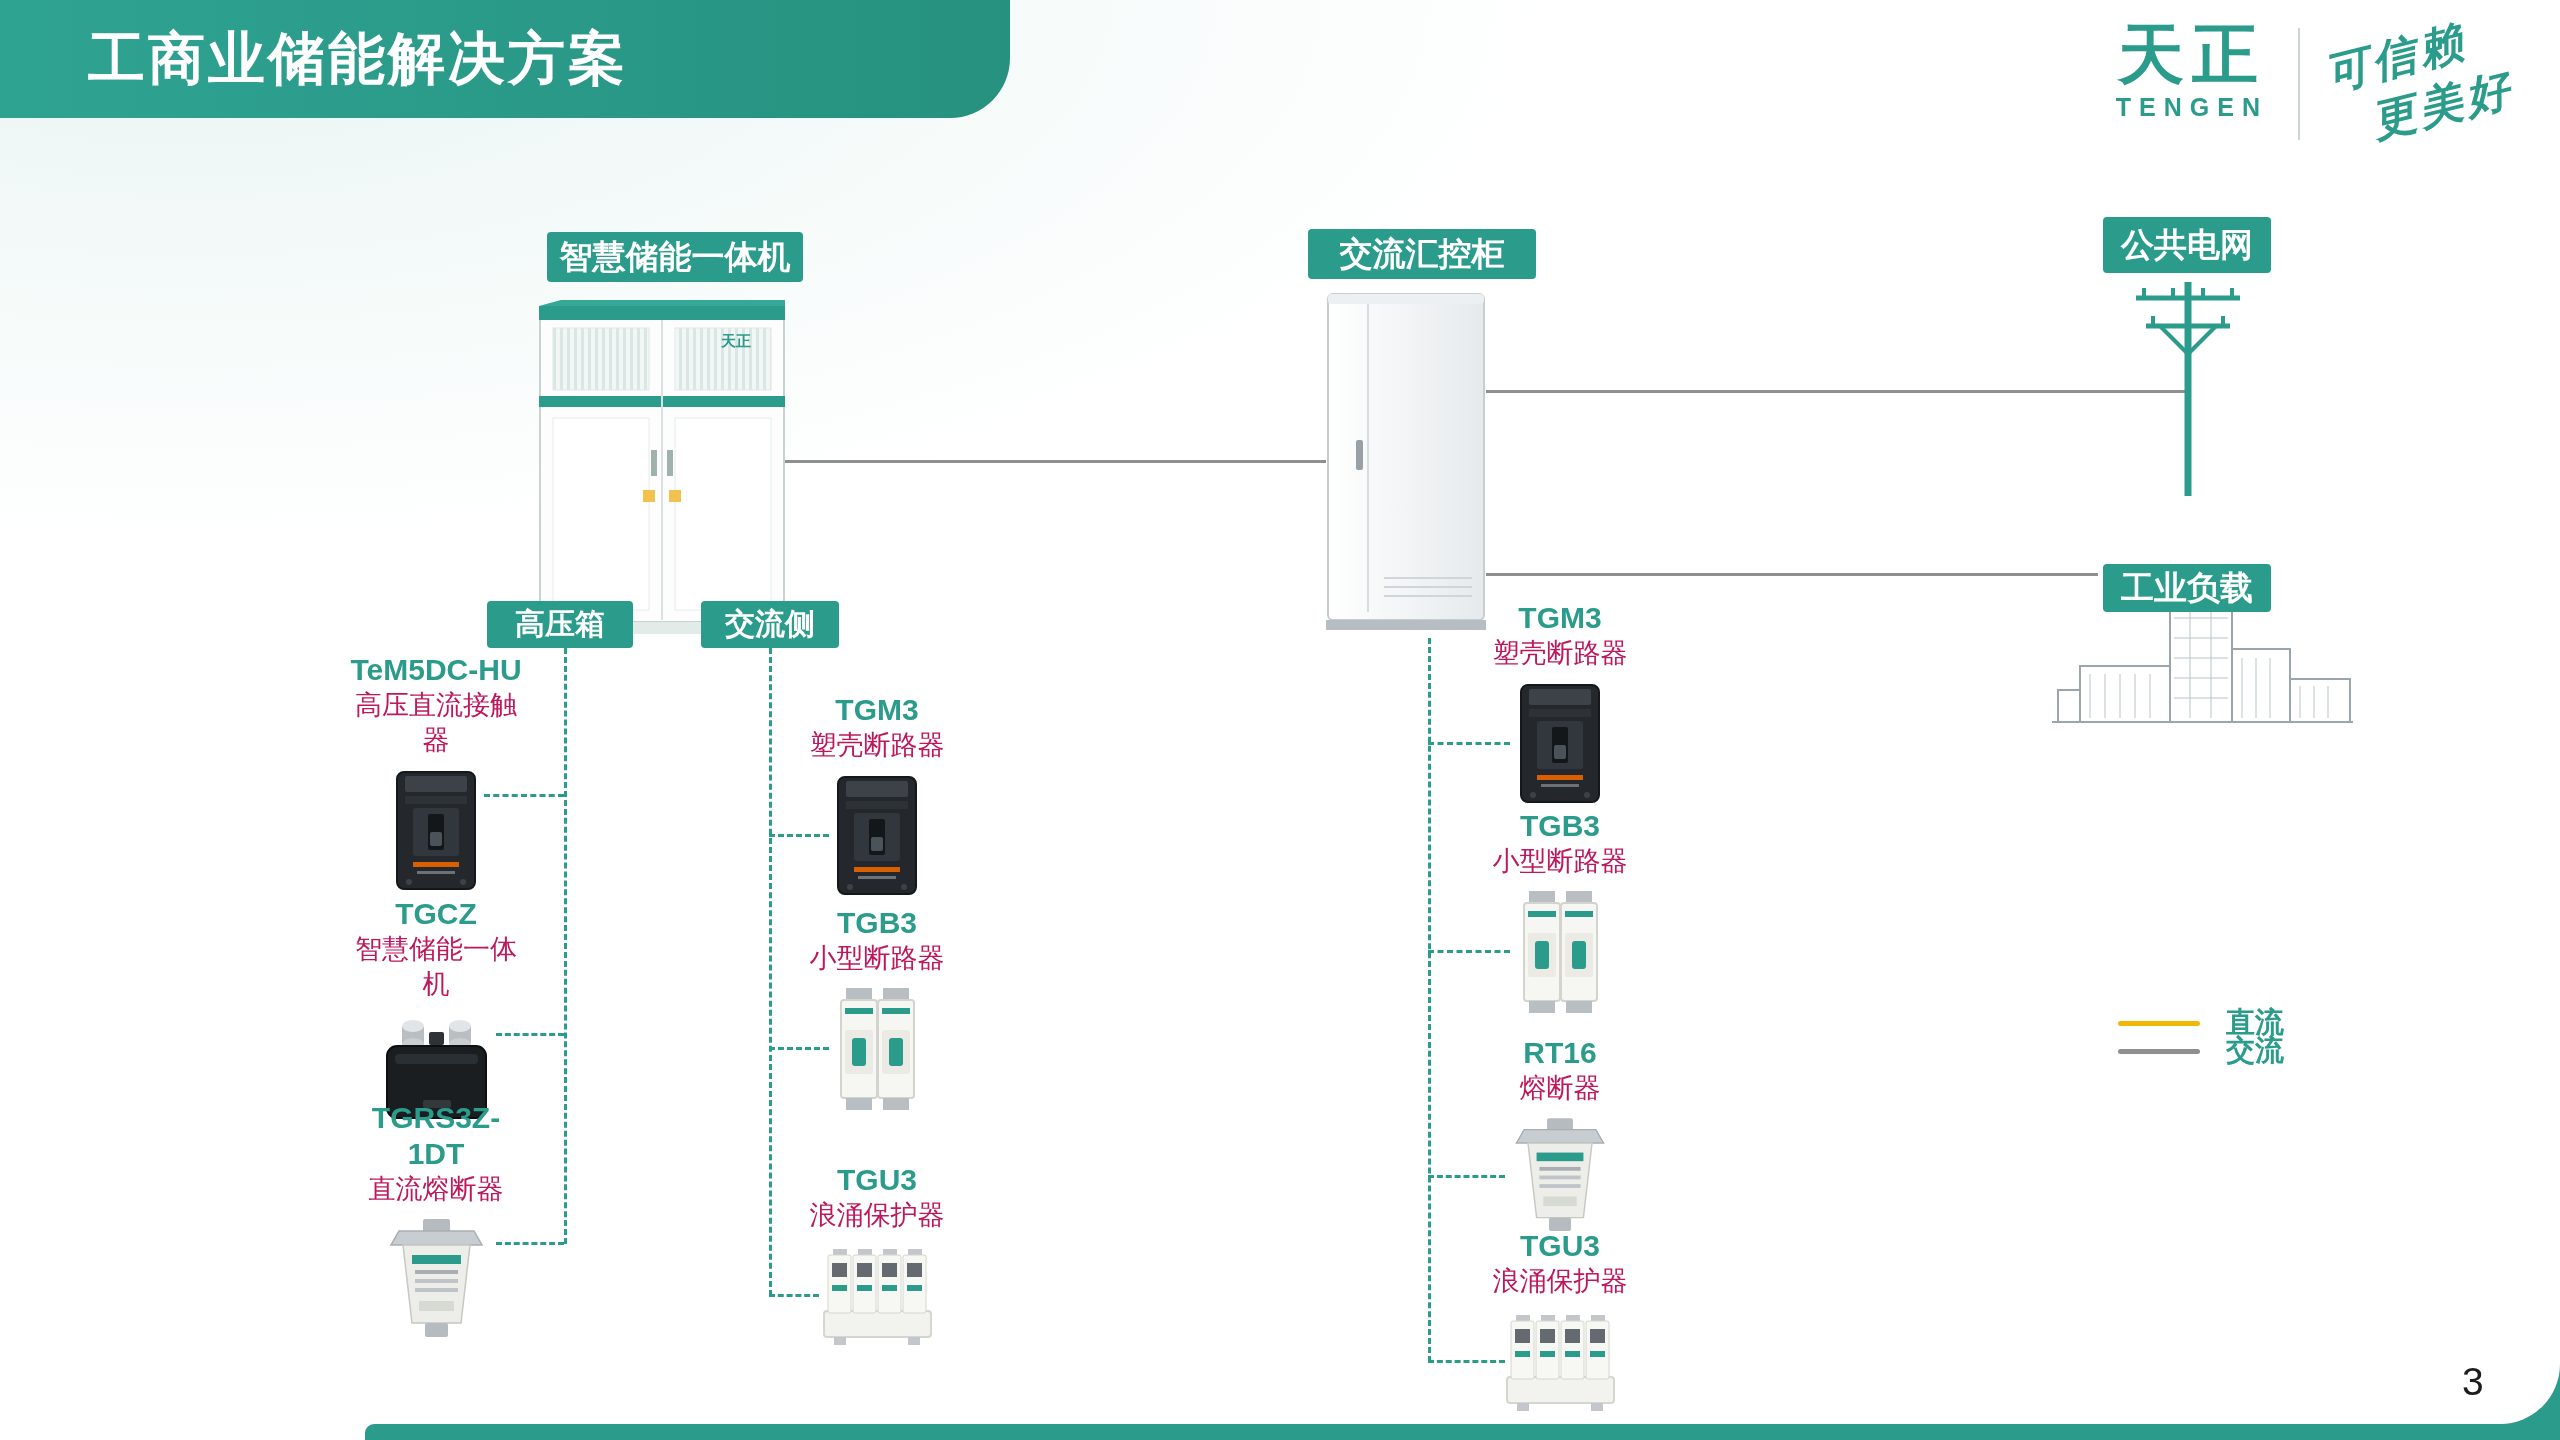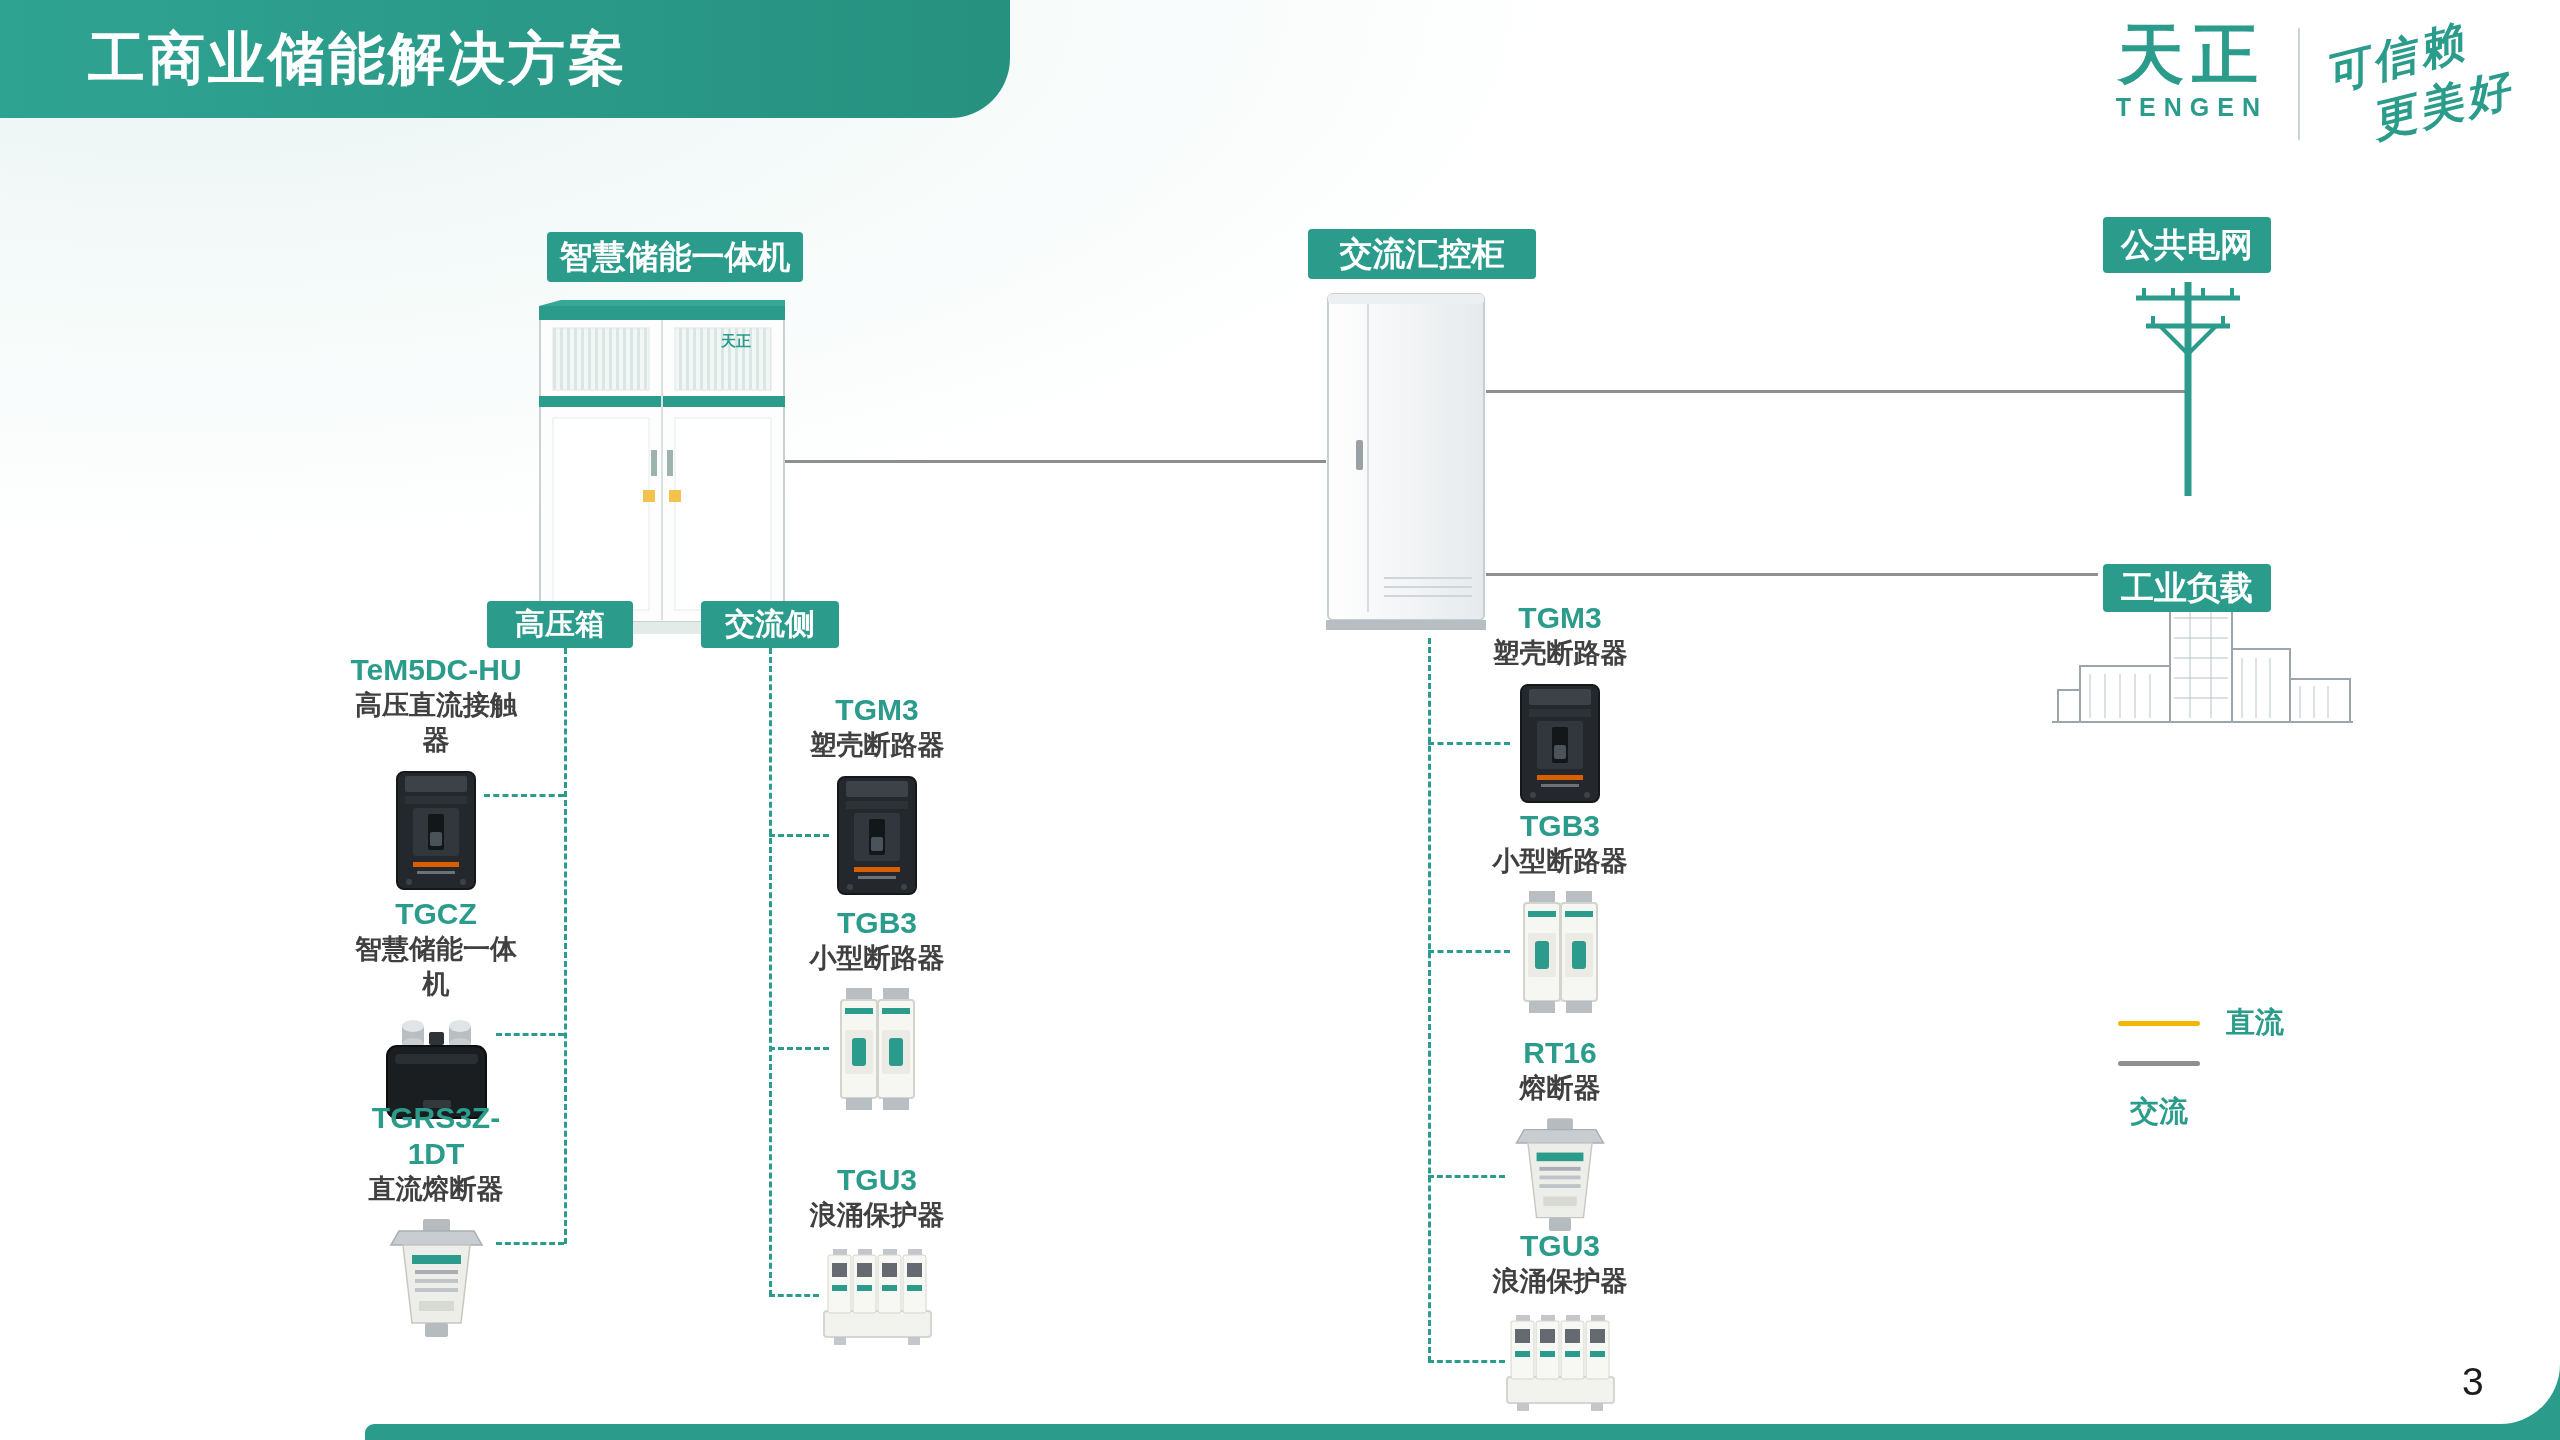--- a/index.html
+++ b/index.html
@@ -26,21 +26,21 @@
 
   .glabel { position:absolute; background:#2B9C8B; color:#fff; font-weight:bold;
     display:flex; align-items:center; justify-content:center; border-radius:4px; z-index:5; }
   .glabel.big { font-size:33px; }
   .glabel.small { font-size:30px; }
 
   .cab { position:absolute; z-index:2; }
 
   .comp { position:absolute; display:flex; flex-direction:column; align-items:center; text-align:center; z-index:3; }
   .comp-name { color:#2B9C8B; font-weight:bold; font-size:30px; line-height:1.2; }
-  .comp-desc { color:#404040; font-weight:bold; font-size:27px; line-height:1.3; }
+  .comp-desc { color:#be185d; font-weight:normal; font-size:27px; line-height:1.3; }
   .comp-img { margin-top:10px; }
 
   .hline { position:absolute; height:0; border-top:3px solid #8F8F8F; z-index:1; }
   .dv { position:absolute; width:0; border-left:3px dashed #2B9C8B; z-index:1; }
   .dh { position:absolute; height:0; border-top:3px dashed #2B9C8B; z-index:1; }
 
   .legend-row { position:absolute; display:flex; align-items:center; gap:26px; }
   .legend-line { width:82px; height:5px; border-radius:3px; }
   .legend-line.dc { background:#F2B705; }
   .legend-line.ac { background:#8F8F8F; }
@@ -340,21 +340,21 @@
     <div class="comp-desc">浪涌保护器</div>
     <svg class="comp-img" width="115" height="105">
         <use href="#sym-spd"></use>
       </svg>
   </div>
 
   <div class="legend-row" style="left:2118px; top:1003px;">
     <div class="legend-line dc"></div>
     <div class="legend-label">直流</div>
   </div>
-  <div class="legend-row" style="left:2118px; top:1061px;flex-direction:column;">
+  <div class="legend-row" style="left:2118px; top:1031px;">
     <div class="legend-line ac"></div>
     <div class="legend-label">交流</div>
   </div>
 
   <div class="bottom-strip"></div>
   <div class="bottom-corner"></div>
   <div class="bottom-corner-mask"></div>
 
   <div class="page-number">3</div>
 </div>

